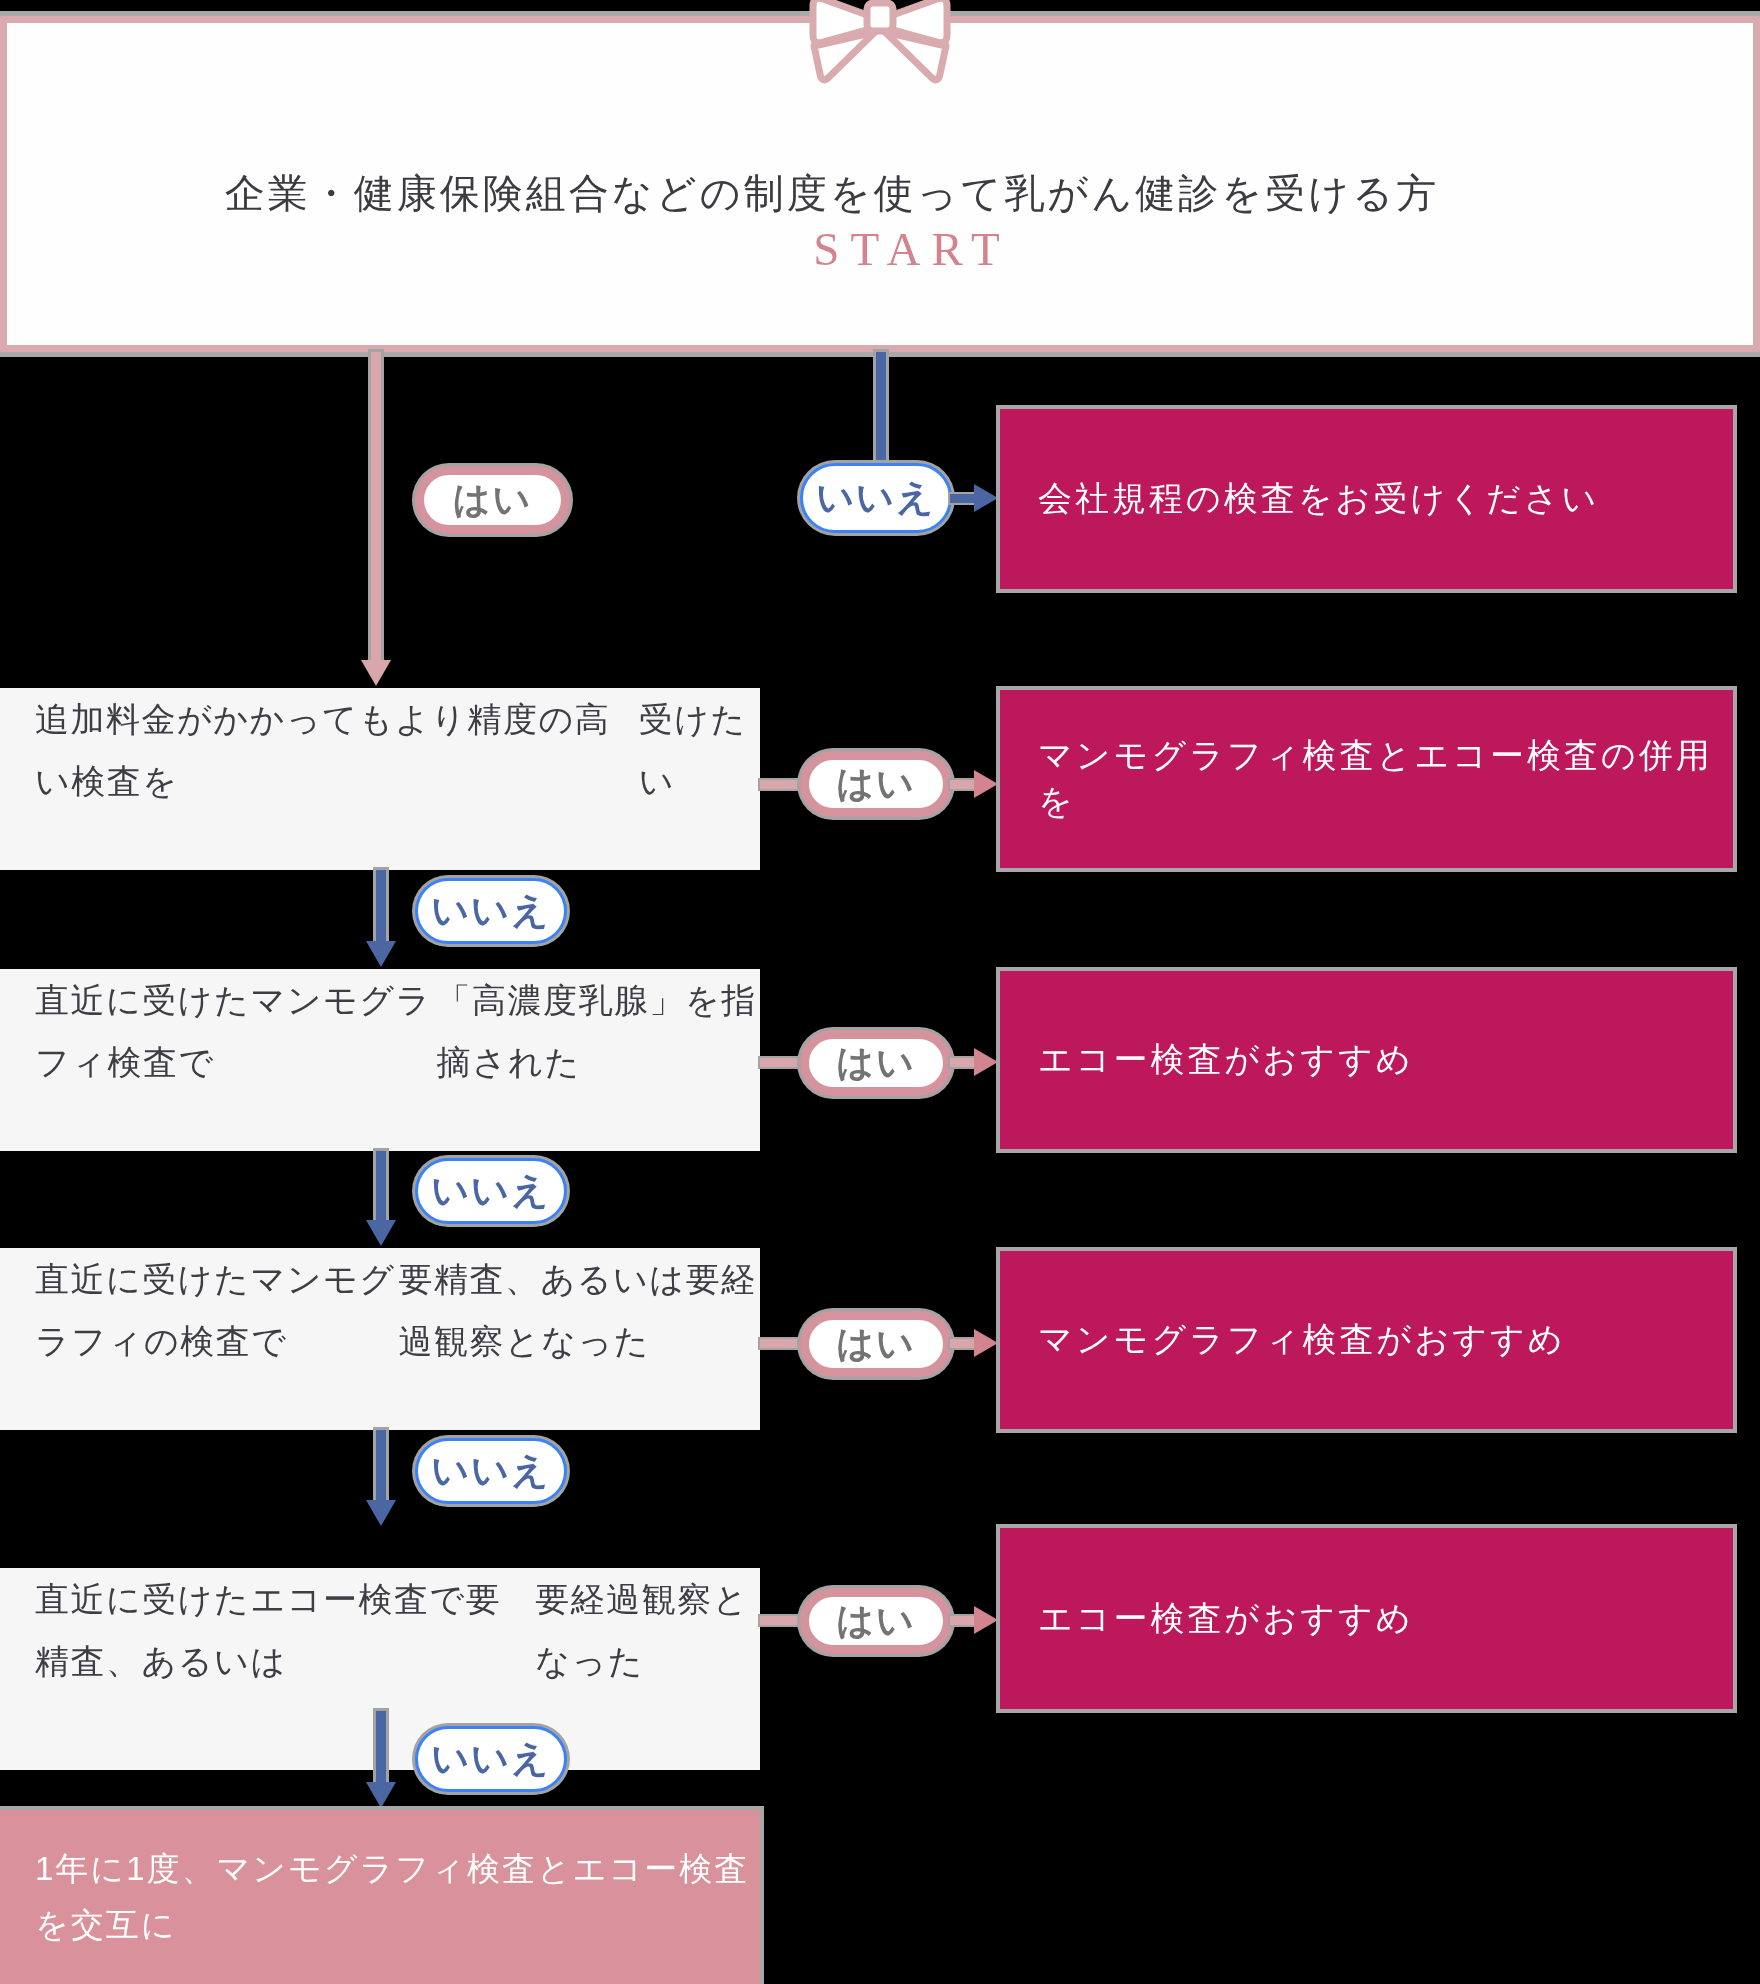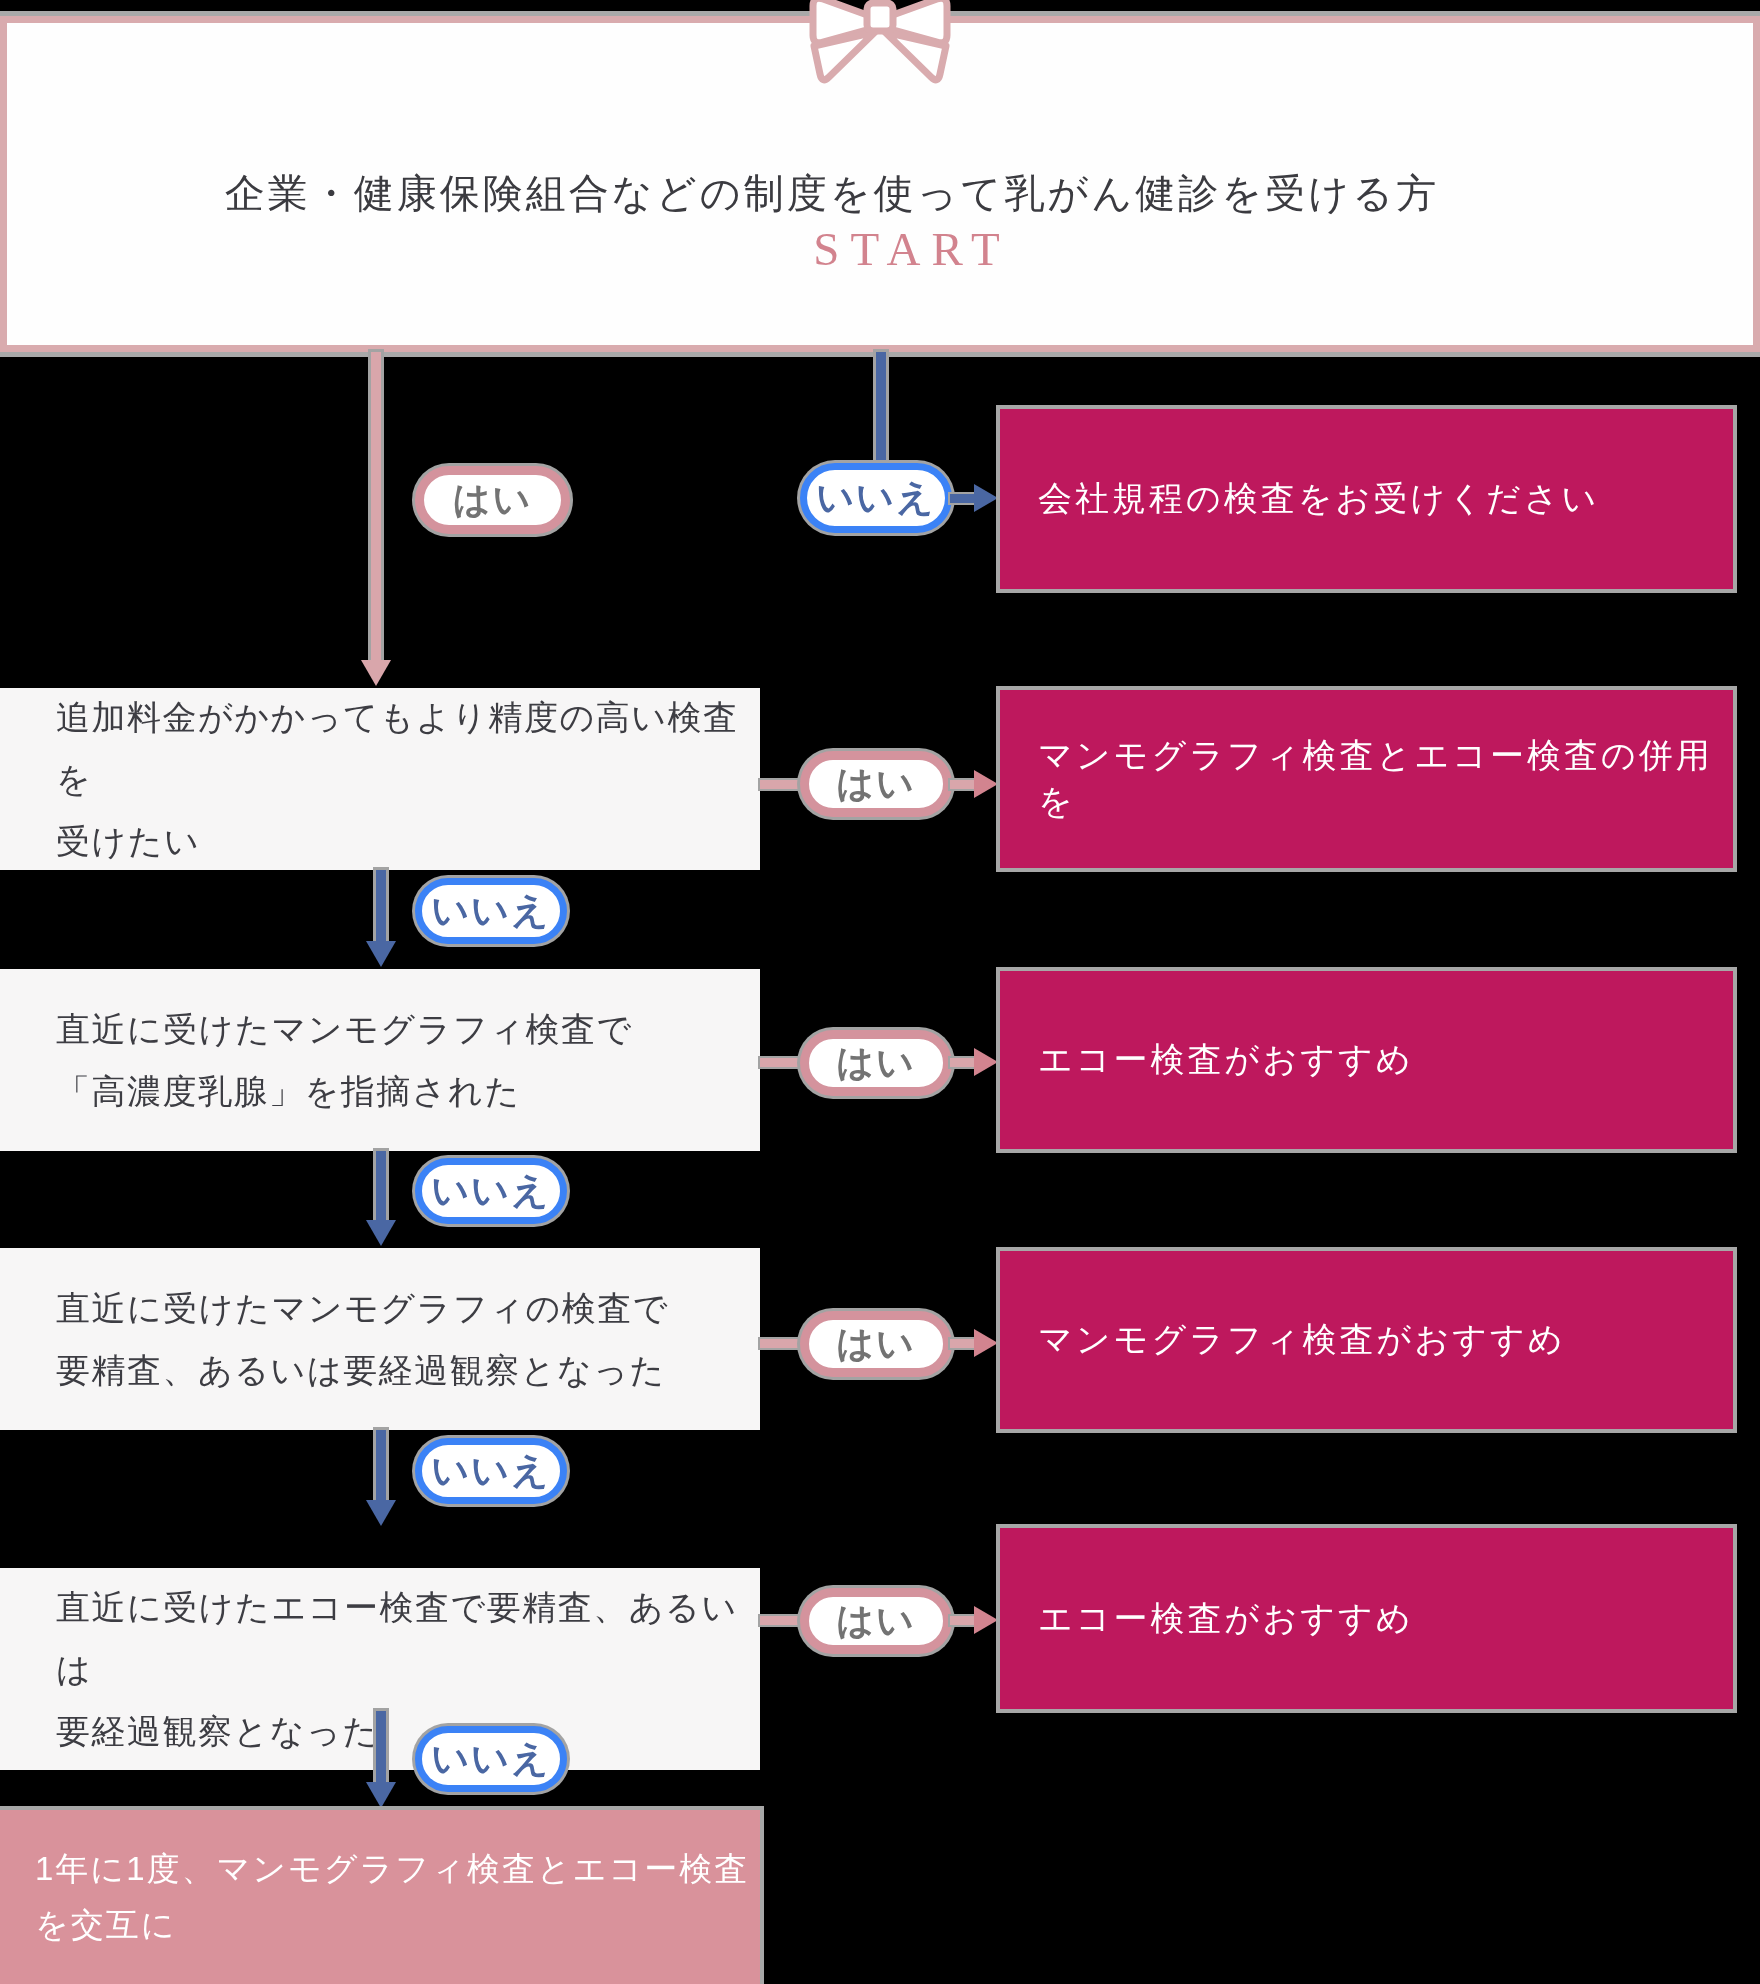--- a/index.html
+++ b/index.html
@@ -44,26 +44,26 @@
   .tri-right{position:absolute;width:0;height:0;border-top:14px solid transparent;border-bottom:14px solid transparent;}
   .tri-right.pink{border-left:24px solid #d2848f;}
   .tri-right.blue{border-left:24px solid #4a67a3;}
   .pill{
     position:absolute;background:#fff;border-radius:40px;
     display:flex;align-items:center;justify-content:center;
     box-sizing:border-box;box-shadow:0 0 0 3px #a3a3a3;
     font-size:37px;font-weight:700;letter-spacing:2px;
   }
   .pill.pink{border:9px solid #d4939d;color:#737373;}
-  .pill.blue{border:7px solid #3b82f6;color:#4a67a3;}
+  .pill.blue{border:3px solid #3b82f6;color:#4a67a3;}
   
   .qbox{
     position:absolute;left:0;width:760px;height:182px;background:#f7f6f6;
-    display:flex;flex-direction:column;justify-content:center;
-    padding-left:56px;box-sizing:border-box;
+    display:flex;flex-direction:row;justify-content:center;
+    padding-left:35px;box-sizing:border-box;
   }
   .qbox .qtext{
     font-size:34px;font-weight:500;color:#3d3d43;letter-spacing:1.5px;line-height:62px;
   }
   .abox{
     position:absolute;left:1000px;width:733px;background:#be185d;
     outline:4px solid #a7a7a7;display:flex;align-items:center;
     padding-left:38px;box-sizing:border-box;
   }
   .abox .atext{font-size:34px;font-weight:500;color:#ffffff;letter-spacing:3px;}

